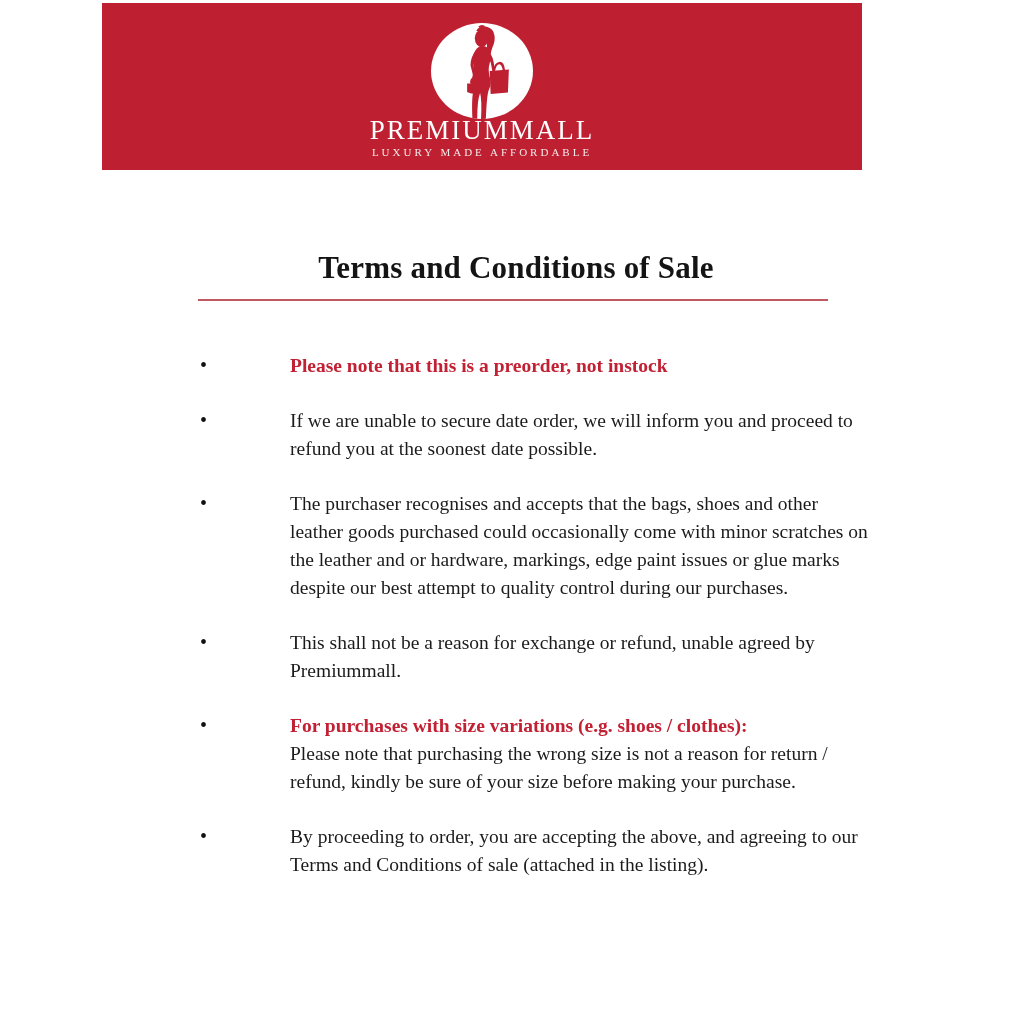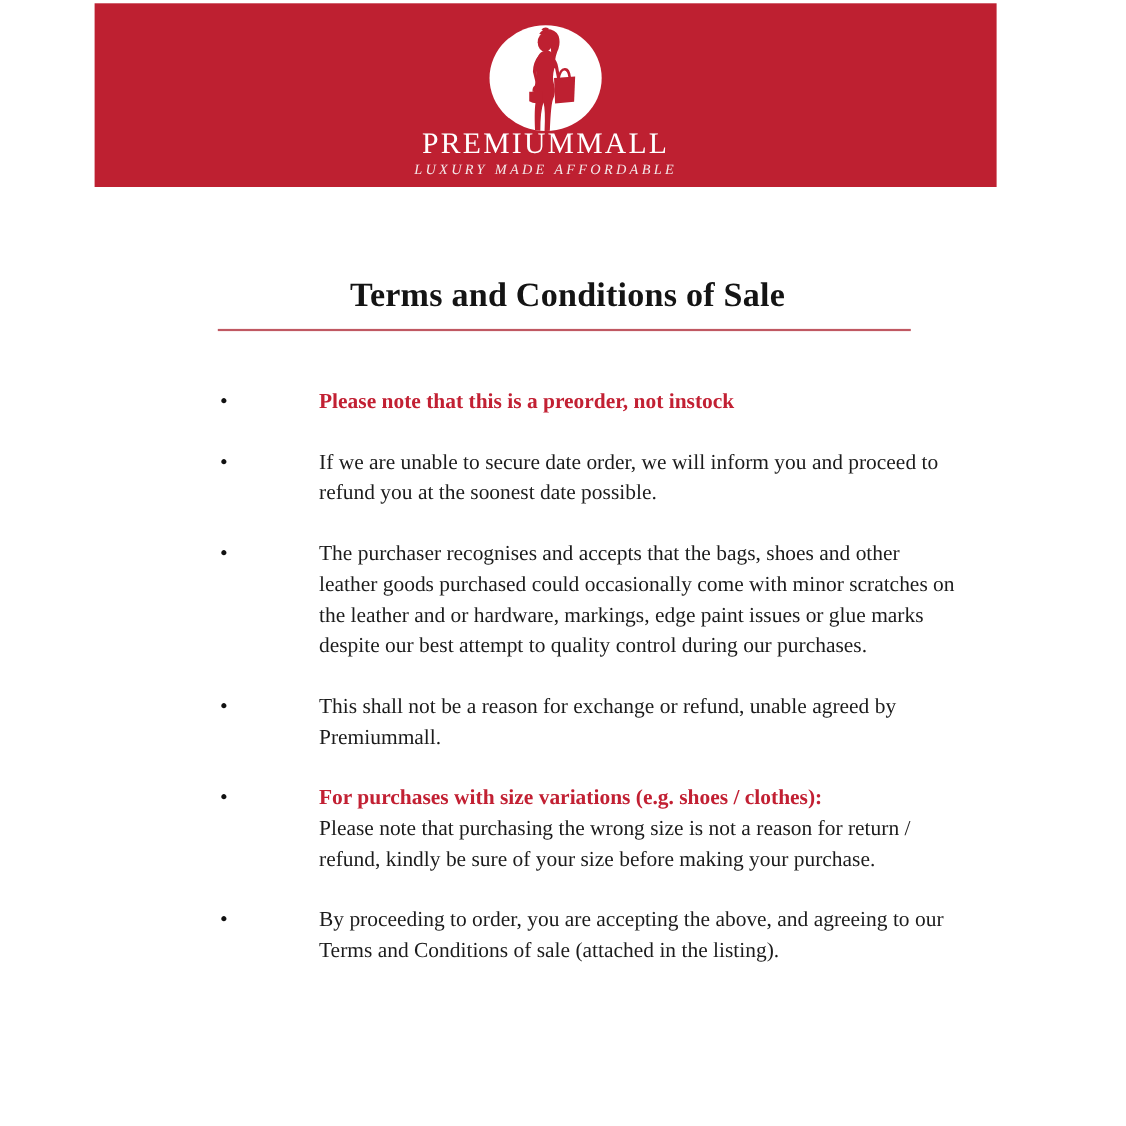--- a/index.html
+++ b/index.html
@@ -7,22 +7,22 @@
     width: 1024px; height: 1024px;
     background: #ffffff;
     position: relative;
     font-family: "Liberation Serif", serif;
     overflow: hidden;
   }
 
   
   .banner {
     position: absolute;
-    left: 86px; top: 3px;
-    width: 820px; height: 167px;
+    left: 102px; top: 3px;
+    width: 760px; height: 167px;
     background: #be2031;
   }
   .logo-circle {
     position: absolute;
     left: 50%; top: 20px;
     transform: translateX(-50%);
     width: 102px; height: 96px;
     background: #ffffff;
     border-radius: 50%;
     overflow: hidden;
@@ -36,25 +36,24 @@
     font-size: 27px;
     letter-spacing: 2px;
     line-height: 1.1;
     font-weight: normal;
   }
   .brand-tagline {
     position: absolute;
     top: 143px; left: 0; width: 100%;
     text-align: center;
     color: #f4e9ea;
-    font-size: 13px;
+    font-size: 11px;
     letter-spacing: 3px;
     font-variant: small-caps;
     text-transform: uppercase;
-    font-style: italic;
   }
 
   
   .title {
     position: absolute;
     top: 246px; left: 0; width: 100%;
     margin: 4px;
     text-align: center;
     font-size: 31px;
     font-weight: bold;

